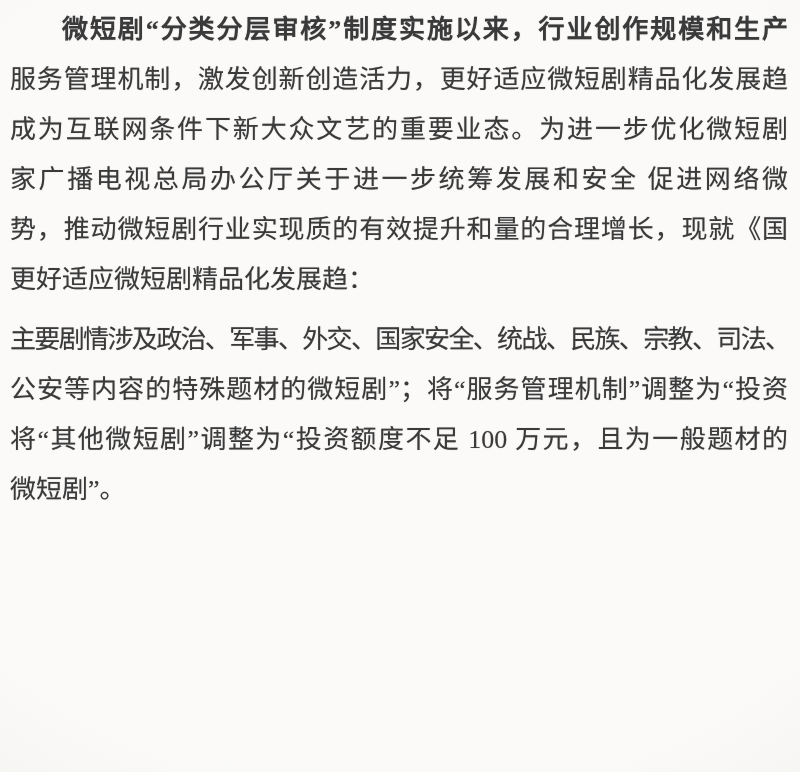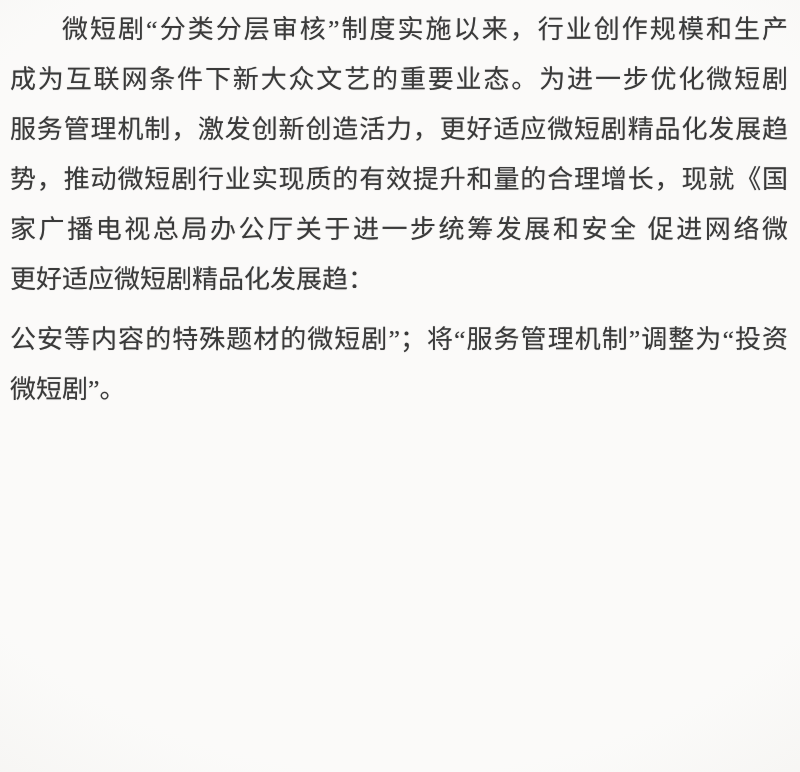--- a/index.html
+++ b/index.html
@@ -31,36 +31,38 @@
     height: 50px;
     line-height: 50px;
     overflow: hidden;
     text-align: left;
   }
   .just {
     text-align: justify;
     text-align-last: justify;
     text-justify: inter-character;
   }
-  .indent { text-indent: 52px; }
+  .indent { text-indent: 52px; font-weight: bold; }
   .tight { letter-spacing: -3px; }
 </style>
 </head>
 <body>
 
 <div class="page">
 
   <div class="para para-1">
     <div class="line just indent">微短剧“分类分层审核”制度实施以来，行业创作规模和生产</div>
+    <div class="line just">服务管理机制，激发创新创造活力，更好适应微短剧精品化发展趋</div>
     <div class="line just">成为互联网条件下新大众文艺的重要业态。为进一步优化微短剧</div>
-    <div class="line just">服务管理机制，激发创新创造活力，更好适应微短剧精品化发展趋</div>
+    <div class="line just">家广播电视总局办公厅关于进一步统筹发展和安全 促进网络微</div>
     <div class="line just">势，推动微短剧行业实现质的有效提升和量的合理增长，现就《国</div>
-    <div class="line just">家广播电视总局办公厅关于进一步统筹发展和安全 促进网络微</div>
     <div class="line">更好适应微短剧精品化发展趋：</div>
   </div>
 
   <div class="para para-2">
+    <div class="line just tight">主要剧情涉及政治、军事、外交、国家安全、统战、民族、宗教、司法、</div>
     <div class="line just">公安等内容的特殊题材的微短剧”；将“服务管理机制”调整为“投资</div>
+    <div class="line just">将“其他微短剧”调整为“投资额度不足 100 万元，且为一般题材的</div>
     <div class="line">微短剧”。</div>
   </div>
 
 
 </div>
 
 </body></html>

